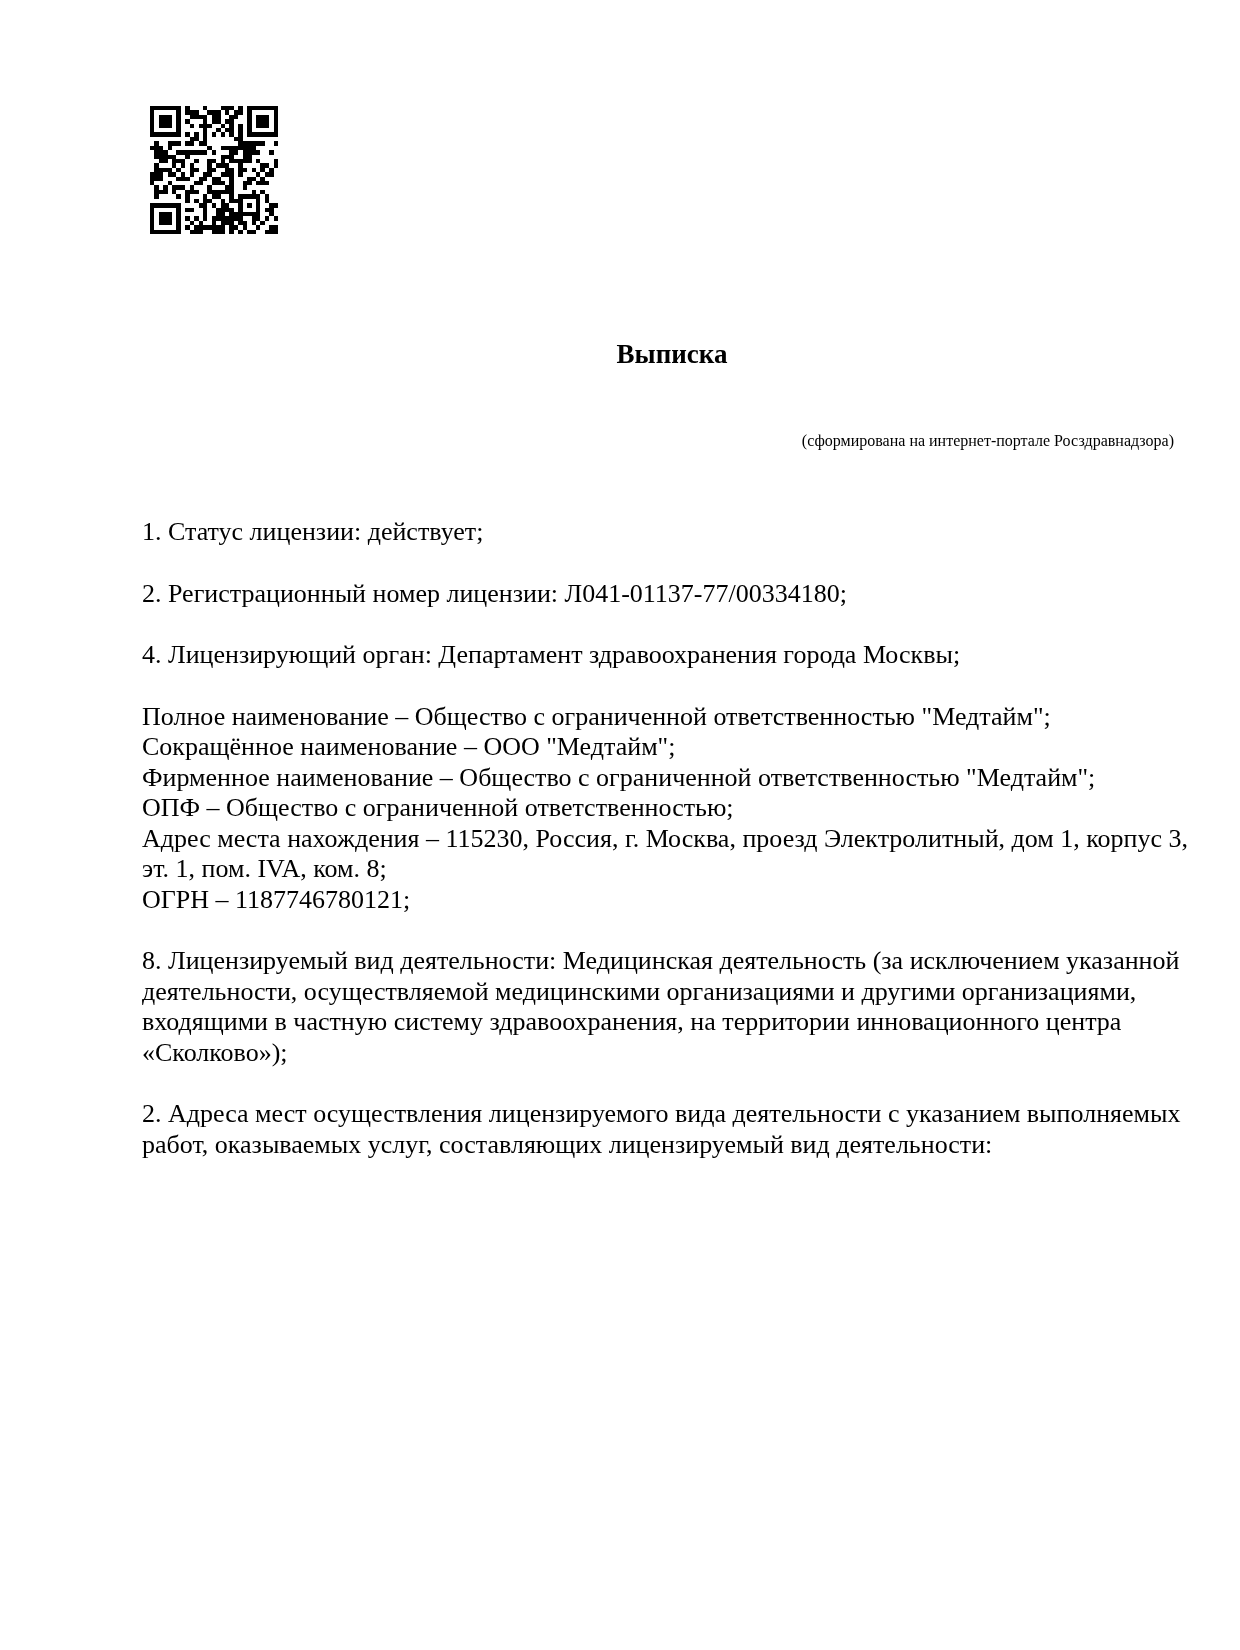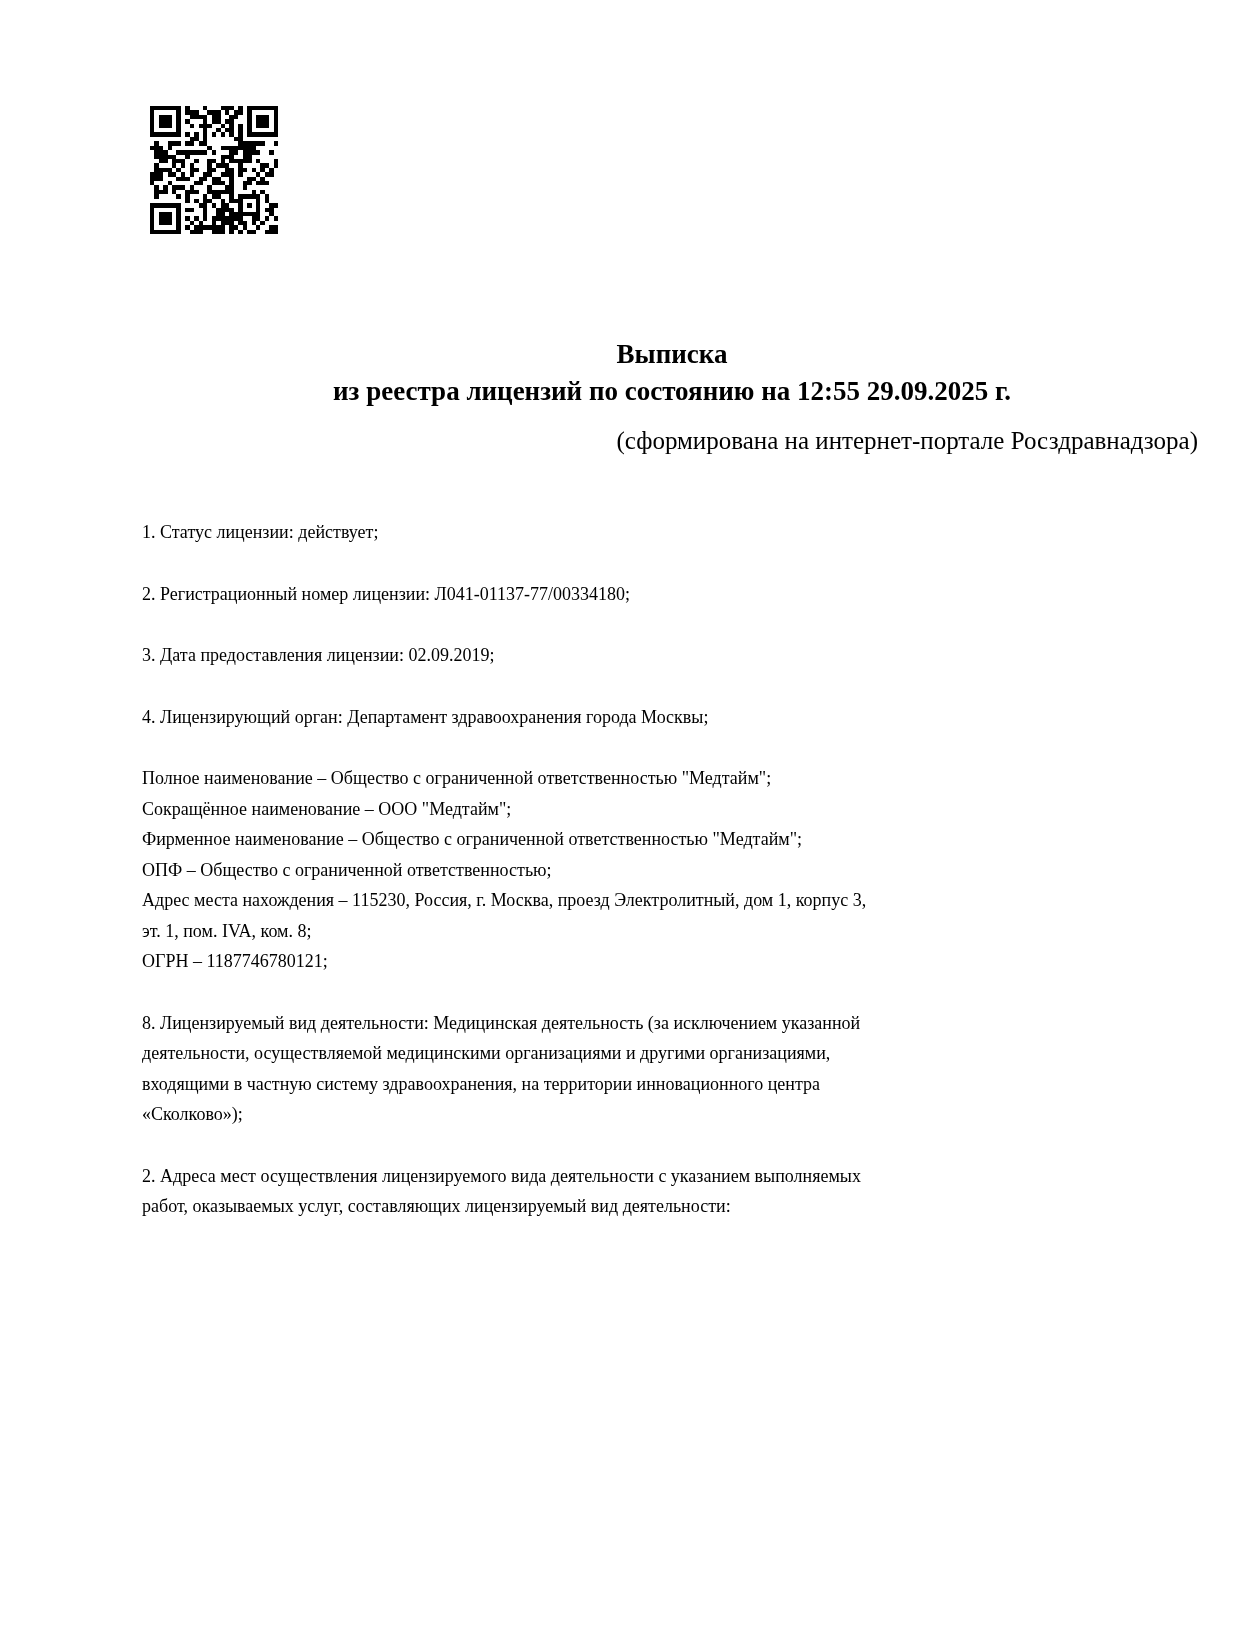--- a/index.html
+++ b/index.html
@@ -29,60 +29,58 @@
     left: 140px;
     top: 336px;
     width: 1064px;
     text-align: center;
     font-weight: bold;
     font-size: 27px;
     line-height: 37px;
   }
   .subtitle {
     position: absolute;
-    left: 156px;
+    left: 132px;
     top: 428px;
     width: 1042px;
     text-align: right;
-    font-size: 25px;
+    font-size: 16px;
     line-height: 26px;
   }
   .doc-body {
     position: absolute;
     left: 142px;
     top: 517px;
     width: 1064px;
-    font-size: 18px;
+    font-size: 26px;
     line-height: 30.5px;
   }
   .para {
     margin: 0 0 31px 0;
     white-space: pre-line;
   }
 </style>
 </head>
 <body>
 
 <div class="page">
 
   <svg id="qr-svg" class="qr" viewBox="0 0 29 29">
       <path d="M0 0h1v1h-1zM1 0h1v1h-1zM2 0h1v1h-1zM3 0h1v1h-1zM4 0h1v1h-1zM5 0h1v1h-1zM6 0h1v1h-1zM8 0h1v1h-1zM12 0h1v1h-1zM16 0h1v1h-1zM17 0h1v1h-1zM18 0h1v1h-1zM20 0h1v1h-1zM22 0h1v1h-1zM23 0h1v1h-1zM24 0h1v1h-1zM25 0h1v1h-1zM26 0h1v1h-1zM27 0h1v1h-1zM28 0h1v1h-1zM0 1h1v1h-1zM6 1h1v1h-1zM8 1h1v1h-1zM9 1h1v1h-1zM10 1h1v1h-1zM13 1h1v1h-1zM14 1h1v1h-1zM15 1h1v1h-1zM17 1h1v1h-1zM19 1h1v1h-1zM20 1h1v1h-1zM22 1h1v1h-1zM28 1h1v1h-1zM0 2h1v1h-1zM2 2h1v1h-1zM3 2h1v1h-1zM4 2h1v1h-1zM6 2h1v1h-1zM9 2h1v1h-1zM10 2h1v1h-1zM11 2h1v1h-1zM12 2h1v1h-1zM14 2h1v1h-1zM15 2h1v1h-1zM18 2h1v1h-1zM19 2h1v1h-1zM22 2h1v1h-1zM24 2h1v1h-1zM25 2h1v1h-1zM26 2h1v1h-1zM28 2h1v1h-1zM0 3h1v1h-1zM2 3h1v1h-1zM3 3h1v1h-1zM4 3h1v1h-1zM6 3h1v1h-1zM8 3h1v1h-1zM12 3h1v1h-1zM14 3h1v1h-1zM15 3h1v1h-1zM17 3h1v1h-1zM18 3h1v1h-1zM22 3h1v1h-1zM24 3h1v1h-1zM25 3h1v1h-1zM26 3h1v1h-1zM28 3h1v1h-1zM0 4h1v1h-1zM2 4h1v1h-1zM3 4h1v1h-1zM4 4h1v1h-1zM6 4h1v1h-1zM9 4h1v1h-1zM11 4h1v1h-1zM12 4h1v1h-1zM13 4h1v1h-1zM16 4h1v1h-1zM18 4h1v1h-1zM20 4h1v1h-1zM22 4h1v1h-1zM24 4h1v1h-1zM25 4h1v1h-1zM26 4h1v1h-1zM28 4h1v1h-1zM0 5h1v1h-1zM6 5h1v1h-1zM12 5h1v1h-1zM15 5h1v1h-1zM17 5h1v1h-1zM18 5h1v1h-1zM20 5h1v1h-1zM22 5h1v1h-1zM28 5h1v1h-1zM0 6h1v1h-1zM1 6h1v1h-1zM2 6h1v1h-1zM3 6h1v1h-1zM4 6h1v1h-1zM5 6h1v1h-1zM6 6h1v1h-1zM8 6h1v1h-1zM10 6h1v1h-1zM12 6h1v1h-1zM14 6h1v1h-1zM16 6h1v1h-1zM18 6h1v1h-1zM20 6h1v1h-1zM22 6h1v1h-1zM23 6h1v1h-1zM24 6h1v1h-1zM25 6h1v1h-1zM26 6h1v1h-1zM27 6h1v1h-1zM28 6h1v1h-1zM9 7h1v1h-1zM10 7h1v1h-1zM12 7h1v1h-1zM19 7h1v1h-1zM20 7h1v1h-1zM1 8h1v1h-1zM4 8h1v1h-1zM5 8h1v1h-1zM6 8h1v1h-1zM8 8h1v1h-1zM9 8h1v1h-1zM11 8h1v1h-1zM12 8h1v1h-1zM20 8h1v1h-1zM21 8h1v1h-1zM22 8h1v1h-1zM23 8h1v1h-1zM24 8h1v1h-1zM25 8h1v1h-1zM28 8h1v1h-1zM0 9h1v1h-1zM1 9h1v1h-1zM2 9h1v1h-1zM4 9h1v1h-1zM13 9h1v1h-1zM16 9h1v1h-1zM17 9h1v1h-1zM18 9h1v1h-1zM19 9h1v1h-1zM20 9h1v1h-1zM21 9h1v1h-1zM22 9h1v1h-1zM23 9h1v1h-1zM1 10h1v1h-1zM2 10h1v1h-1zM3 10h1v1h-1zM6 10h1v1h-1zM7 10h1v1h-1zM8 10h1v1h-1zM9 10h1v1h-1zM10 10h1v1h-1zM11 10h1v1h-1zM12 10h1v1h-1zM14 10h1v1h-1zM18 10h1v1h-1zM19 10h1v1h-1zM21 10h1v1h-1zM22 10h1v1h-1zM23 10h1v1h-1zM24 10h1v1h-1zM27 10h1v1h-1zM1 11h1v1h-1zM2 11h1v1h-1zM3 11h1v1h-1zM4 11h1v1h-1zM5 11h1v1h-1zM8 11h1v1h-1zM16 11h1v1h-1zM17 11h1v1h-1zM18 11h1v1h-1zM21 11h1v1h-1zM22 11h1v1h-1zM2 12h1v1h-1zM3 12h1v1h-1zM5 12h1v1h-1zM6 12h1v1h-1zM7 12h1v1h-1zM10 12h1v1h-1zM13 12h1v1h-1zM14 12h1v1h-1zM16 12h1v1h-1zM18 12h1v1h-1zM19 12h1v1h-1zM20 12h1v1h-1zM21 12h1v1h-1zM22 12h1v1h-1zM24 12h1v1h-1zM28 12h1v1h-1zM1 13h1v1h-1zM5 13h1v1h-1zM7 13h1v1h-1zM9 13h1v1h-1zM13 13h1v1h-1zM15 13h1v1h-1zM16 13h1v1h-1zM17 13h1v1h-1zM20 13h1v1h-1zM25 13h1v1h-1zM26 13h1v1h-1zM28 13h1v1h-1zM1 14h1v1h-1zM2 14h1v1h-1zM3 14h1v1h-1zM4 14h1v1h-1zM6 14h1v1h-1zM9 14h1v1h-1zM10 14h1v1h-1zM13 14h1v1h-1zM14 14h1v1h-1zM17 14h1v1h-1zM18 14h1v1h-1zM20 14h1v1h-1zM21 14h1v1h-1zM23 14h1v1h-1zM25 14h1v1h-1zM27 14h1v1h-1zM0 15h1v1h-1zM1 15h1v1h-1zM2 15h1v1h-1zM4 15h1v1h-1zM5 15h1v1h-1zM7 15h1v1h-1zM9 15h1v1h-1zM12 15h1v1h-1zM13 15h1v1h-1zM16 15h1v1h-1zM17 15h1v1h-1zM18 15h1v1h-1zM20 15h1v1h-1zM24 15h1v1h-1zM26 15h1v1h-1zM27 15h1v1h-1zM0 16h1v1h-1zM1 16h1v1h-1zM2 16h1v1h-1zM6 16h1v1h-1zM7 16h1v1h-1zM8 16h1v1h-1zM11 16h1v1h-1zM12 16h1v1h-1zM14 16h1v1h-1zM15 16h1v1h-1zM18 16h1v1h-1zM22 16h1v1h-1zM23 16h1v1h-1zM25 16h1v1h-1zM0 17h1v1h-1zM4 17h1v1h-1zM10 17h1v1h-1zM11 17h1v1h-1zM14 17h1v1h-1zM15 17h1v1h-1zM16 17h1v1h-1zM18 17h1v1h-1zM21 17h1v1h-1zM22 17h1v1h-1zM24 17h1v1h-1zM25 17h1v1h-1zM26 17h1v1h-1zM1 18h1v1h-1zM3 18h1v1h-1zM5 18h1v1h-1zM6 18h1v1h-1zM7 18h1v1h-1zM9 18h1v1h-1zM13 18h1v1h-1zM17 18h1v1h-1zM18 18h1v1h-1zM21 18h1v1h-1zM1 19h1v1h-1zM2 19h1v1h-1zM3 19h1v1h-1zM5 19h1v1h-1zM8 19h1v1h-1zM9 19h1v1h-1zM10 19h1v1h-1zM13 19h1v1h-1zM14 19h1v1h-1zM15 19h1v1h-1zM16 19h1v1h-1zM17 19h1v1h-1zM18 19h1v1h-1zM23 19h1v1h-1zM25 19h1v1h-1zM1 20h1v1h-1zM6 20h1v1h-1zM8 20h1v1h-1zM12 20h1v1h-1zM14 20h1v1h-1zM15 20h1v1h-1zM18 20h1v1h-1zM20 20h1v1h-1zM21 20h1v1h-1zM22 20h1v1h-1zM23 20h1v1h-1zM24 20h1v1h-1zM26 20h1v1h-1zM8 21h1v1h-1zM10 21h1v1h-1zM12 21h1v1h-1zM13 21h1v1h-1zM16 21h1v1h-1zM18 21h1v1h-1zM19 21h1v1h-1zM20 21h1v1h-1zM24 21h1v1h-1zM26 21h1v1h-1zM0 22h1v1h-1zM1 22h1v1h-1zM2 22h1v1h-1zM3 22h1v1h-1zM4 22h1v1h-1zM5 22h1v1h-1zM6 22h1v1h-1zM11 22h1v1h-1zM12 22h1v1h-1zM14 22h1v1h-1zM16 22h1v1h-1zM17 22h1v1h-1zM20 22h1v1h-1zM22 22h1v1h-1zM24 22h1v1h-1zM27 22h1v1h-1zM28 22h1v1h-1zM0 23h1v1h-1zM6 23h1v1h-1zM8 23h1v1h-1zM9 23h1v1h-1zM12 23h1v1h-1zM15 23h1v1h-1zM16 23h1v1h-1zM17 23h1v1h-1zM18 23h1v1h-1zM20 23h1v1h-1zM24 23h1v1h-1zM26 23h1v1h-1zM27 23h1v1h-1zM0 24h1v1h-1zM2 24h1v1h-1zM3 24h1v1h-1zM4 24h1v1h-1zM6 24h1v1h-1zM12 24h1v1h-1zM15 24h1v1h-1zM16 24h1v1h-1zM18 24h1v1h-1zM19 24h1v1h-1zM20 24h1v1h-1zM21 24h1v1h-1zM22 24h1v1h-1zM23 24h1v1h-1zM24 24h1v1h-1zM27 24h1v1h-1zM0 25h1v1h-1zM2 25h1v1h-1zM3 25h1v1h-1zM4 25h1v1h-1zM6 25h1v1h-1zM8 25h1v1h-1zM10 25h1v1h-1zM12 25h1v1h-1zM14 25h1v1h-1zM15 25h1v1h-1zM16 25h1v1h-1zM17 25h1v1h-1zM18 25h1v1h-1zM19 25h1v1h-1zM20 25h1v1h-1zM23 25h1v1h-1zM24 25h1v1h-1zM26 25h1v1h-1zM28 25h1v1h-1zM0 26h1v1h-1zM2 26h1v1h-1zM3 26h1v1h-1zM4 26h1v1h-1zM6 26h1v1h-1zM9 26h1v1h-1zM11 26h1v1h-1zM14 26h1v1h-1zM16 26h1v1h-1zM17 26h1v1h-1zM18 26h1v1h-1zM20 26h1v1h-1zM21 26h1v1h-1zM23 26h1v1h-1zM25 26h1v1h-1zM0 27h1v1h-1zM6 27h1v1h-1zM8 27h1v1h-1zM10 27h1v1h-1zM11 27h1v1h-1zM12 27h1v1h-1zM13 27h1v1h-1zM14 27h1v1h-1zM15 27h1v1h-1zM16 27h1v1h-1zM18 27h1v1h-1zM19 27h1v1h-1zM21 27h1v1h-1zM24 27h1v1h-1zM27 27h1v1h-1zM28 27h1v1h-1zM0 28h1v1h-1zM1 28h1v1h-1zM2 28h1v1h-1zM3 28h1v1h-1zM4 28h1v1h-1zM5 28h1v1h-1zM6 28h1v1h-1zM9 28h1v1h-1zM10 28h1v1h-1zM11 28h1v1h-1zM14 28h1v1h-1zM15 28h1v1h-1zM16 28h1v1h-1zM18 28h1v1h-1zM20 28h1v1h-1zM22 28h1v1h-1zM23 28h1v1h-1zM26 28h1v1h-1zM27 28h1v1h-1zM28 28h1v1h-1z" fill="#000000"></path>
     </svg>
 
   <div class="title-block">
     <div>Выписка</div>
-    <div>из реестра лицензий по состоянию на 12:55 29.09.2025 г.</div>
   </div>
 
   <div class="subtitle">(сформирована на интернет-портале Росздравнадзора)</div>
 
   <div class="doc-body">
     <p class="para">1. Статус лицензии: действует;</p>
     <p class="para">2. Регистрационный номер лицензии: Л041-01137-77/00334180;</p>
-    <p class="para">3. Дата предоставления лицензии: 02.09.2019;</p>
     <p class="para">4. Лицензирующий орган: Департамент здравоохранения города Москвы;</p>
     <p class="para">Полное наименование – Общество с ограниченной ответственностью "Медтайм";
 Сокращённое наименование – ООО "Медтайм";
 Фирменное наименование – Общество с ограниченной ответственностью "Медтайм";
 ОПФ – Общество с ограниченной ответственностью;
 Адрес места нахождения – 115230, Россия, г. Москва, проезд Электролитный, дом 1, корпус 3,
 эт. 1, пом. IVA, ком. 8;
 ОГРН – 1187746780121;</p>
     <p class="para">8. Лицензируемый вид деятельности: Медицинская деятельность (за исключением указанной
 деятельности, осуществляемой медицинскими организациями и другими организациями,

